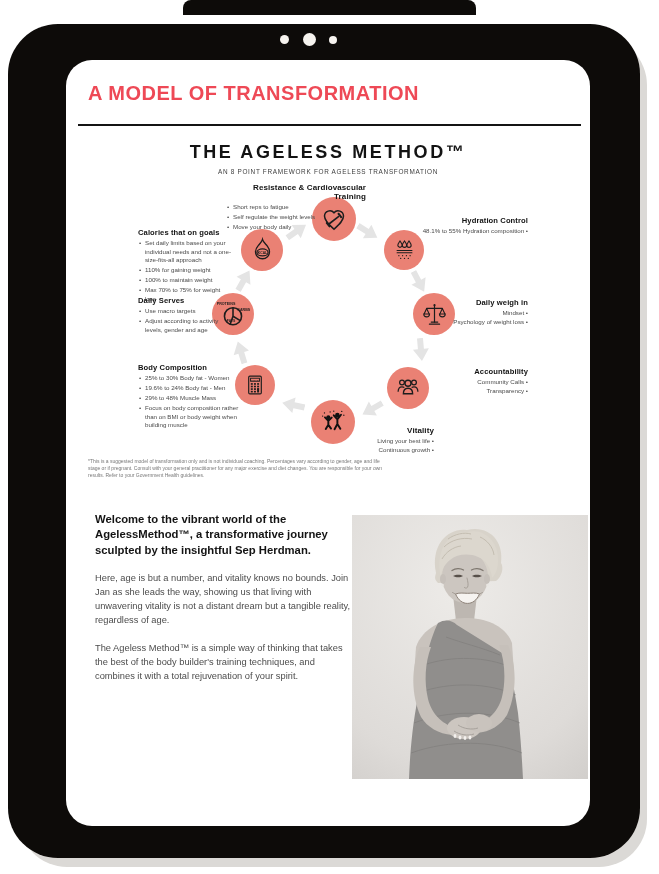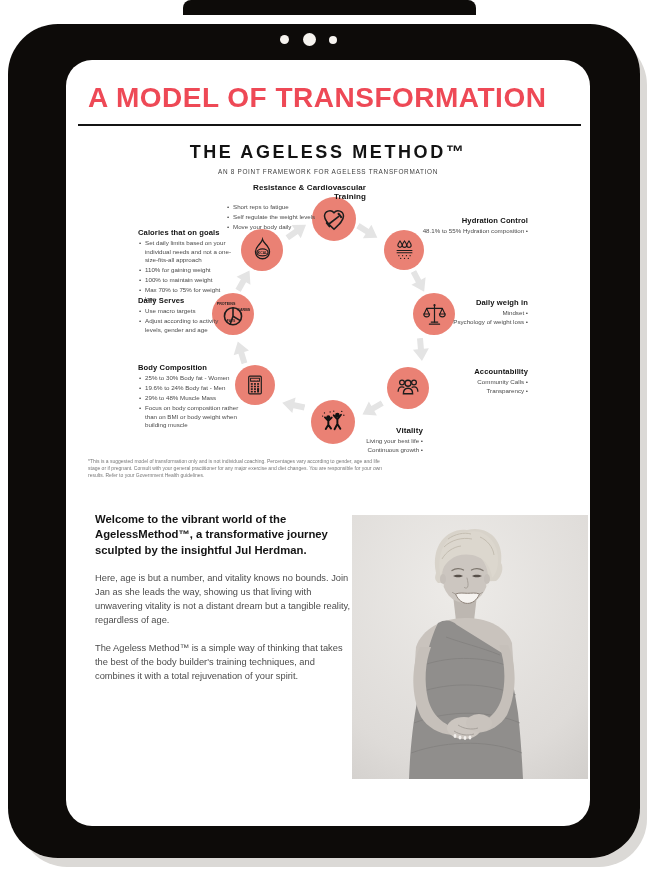--- a/index.html
+++ b/index.html
@@ -22,21 +22,21 @@
   .cam.d1{left:272px;top:11px;width:9px;height:9px;}
   .cam.d2{left:295px;top:9px;width:13px;height:13px;}
   .cam.d3{left:321px;top:12px;width:8px;height:8px;}
   .screen{
     position:absolute;left:58px;top:36px;width:524px;height:766px;
     background:#ffffff;border-radius:26px;overflow:hidden;
   }
   
   .page-title{
     position:absolute;left:22px;top:22px;margin:0;
-    font-size:28px;font-weight:bold;letter-spacing:.5px;color:#ee4956;
+    font-size:20px;font-weight:bold;letter-spacing:.5px;color:#ee4956;
   }
   .rule{position:absolute;left:12px;top:64px;width:503px;height:2px;background:#141414;}
   .method-title{
     position:absolute;left:0;width:100%;top:82px;margin:0;text-align:center;
     font-size:18px;font-weight:bold;letter-spacing:2.6px;color:#131313;
   }
   .method-subtitle{
     position:absolute;left:0;width:100%;top:108px;text-align:center;
     font-size:6.4px;letter-spacing:.7px;color:#3c3c3c;
   }
@@ -63,21 +63,21 @@
   .bullets li::before{content:"•";position:absolute;left:1px;top:0;}
   .rlines div{font-size:6.2px;line-height:8.8px;color:#4a4a4a;}
   .lb-resistance{left:160px;top:123px;width:140px;}
   .lb-resistance .ntitle{font-size:8px;text-align:right;}
   .lb-calories{left:72px;top:168px;width:95px;}
   .lb-hydration{left:340px;top:156px;width:122px;}
   .lb-serves{left:72px;top:236px;width:82px;}
   .lb-weighin{left:360px;top:238px;width:102px;}
   .lb-bodycomp{left:72px;top:303px;width:110px;}
   .lb-account{left:368px;top:307px;width:94px;}
-  .lb-vitality{left:245px;top:366px;width:112px;}
+  .lb-vitality{left:256px;top:366px;width:112px;}
   .lb-vitality .ntitle{font-size:8px;}
   .arrow{position:absolute;width:24px;height:20px;}
   .disclaimer{
     position:absolute;left:22px;top:398px;width:300px;
     font-size:5px;line-height:7px;color:#787878;
   }
   
   .welcome{position:absolute;left:29px;top:452px;width:256px;}
   .welcome h3{margin:0 0 13px 0;font-size:11.3px;line-height:15.4px;font-weight:bold;color:#141414;}
   .welcome p{margin:0 0 14px 0;font-size:9.3px;line-height:14px;color:#4c4c4c;}
@@ -304,21 +304,21 @@
         <div class="rlines">
           <div>Living your best life •</div>
           <div>Continuous growth •</div>
         </div>
       </div>
 
       <div class="disclaimer">*This is a suggested model of transformation only and is not individual coaching. Percentages vary according to gender, age and life stage or if pregnant. Consult with your general practitioner for any major exercise and diet changes. You are responsible for your own results. Refer to your Government Health guidelines.</div>
     </div>
 
     <div class="welcome">
-      <h3>Welcome to the vibrant world of the AgelessMethod™, a transformative journey sculpted by the insightful Jul Herdman.</h3>
+      <h3>Welcome to the vibrant world of the AgelessMethod™, a transformative journey sculpted by the insightful Sep Herdman.</h3>
       <p>Here, age is but a number, and vitality knows no bounds. Join Jan as she leads the way, showing us that living with unwavering vitality is not a distant dream but a tangible reality, regardless of age.</p>
       <p>The Ageless Method™ is a simple way of thinking that takes the best of the body builder's training techniques, and combines it with a total rejuvenation of your spirit.</p>
     </div>
 
     <div class="photo">
       <svg width="236" height="264" viewBox="0 0 236 264">
         <defs>
           <radialGradient id="pbg" cx="45%" cy="28%" r="95%">
             <stop offset="0%" stop-color="#edebe8"></stop>
             <stop offset="70%" stop-color="#dedbd8"></stop>

